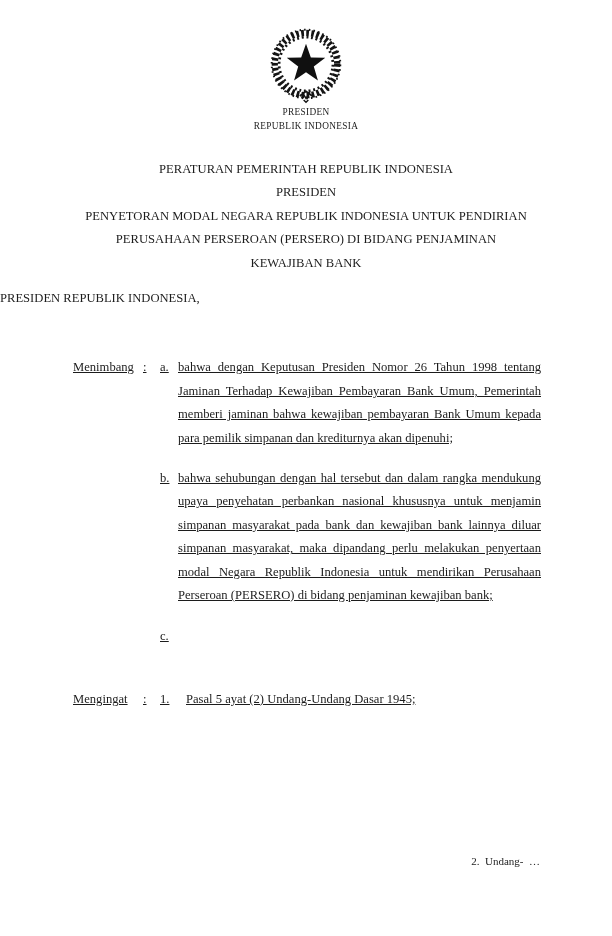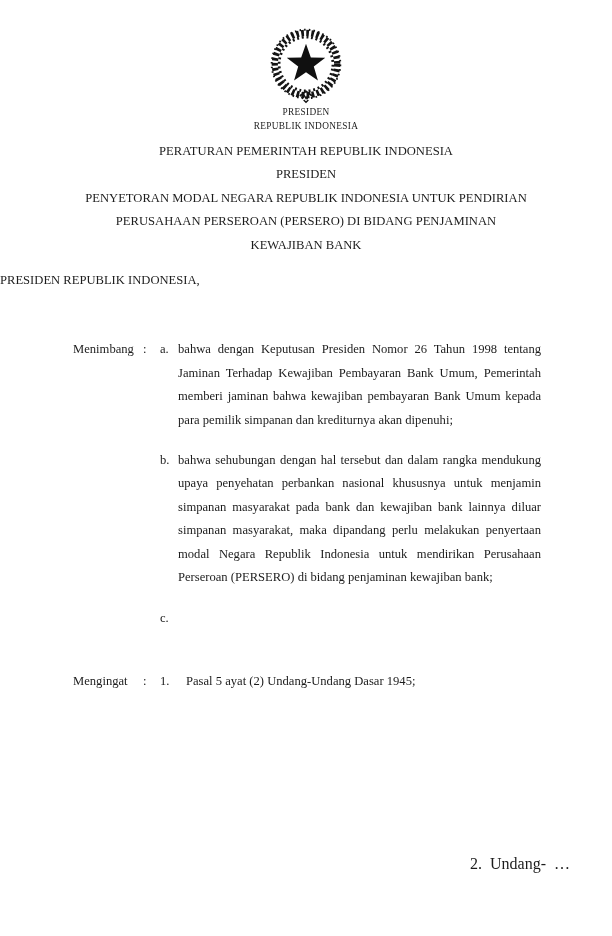--- a/index.html
+++ b/index.html
@@ -23,51 +23,52 @@
   .emblem svg { display:block; margin:0 auto; }
   .letterhead {
     margin-top:2px;
     text-align:center;
     font-size:9.3px;
     line-height:13.5px;
     letter-spacing:0.35px;
   }
   
   .title-block {
-    margin-top:7px;
+    margin-top:25px;
     text-align:center;
     font-size:12.6px;
     line-height:23.4px;
   }
   .preamble-heading {
     margin-top:12px;
     text-align:left;
     font-size:12.6px;
     line-height:23.4px;
   }
   
   .section { margin-left:73px; margin-right:71px; }
   .section.considering { margin-top:46px; }
   .section.remembering { margin-top:40px; }
   .clause-row {
     display:grid;
     grid-template-columns:70px 17px 18px 1fr;
     font-size:12.6px;
     line-height:23.4px;
+    text-decoration:underline;
   }
   .clause-row + .clause-row { margin-top:17px; }
   .c-label, .c-colon, .c-marker { white-space:nowrap; }
   .c-text { text-align:justify; }
   .c-text.single { text-align:left;margin-left:8px; }
   
   .catchword {
     position:absolute;
     top:855px;
-    right:42px;
-    font-size:16px;
+    right:72px;
+    font-size:11px;
     white-space:pre;
   }
 </style>
 </head>
 <body>
 
 <div class="page">
 
   <div class="emblem">
     <svg width="78" height="76" viewBox="0 0 100 97" aria-hidden="true">

